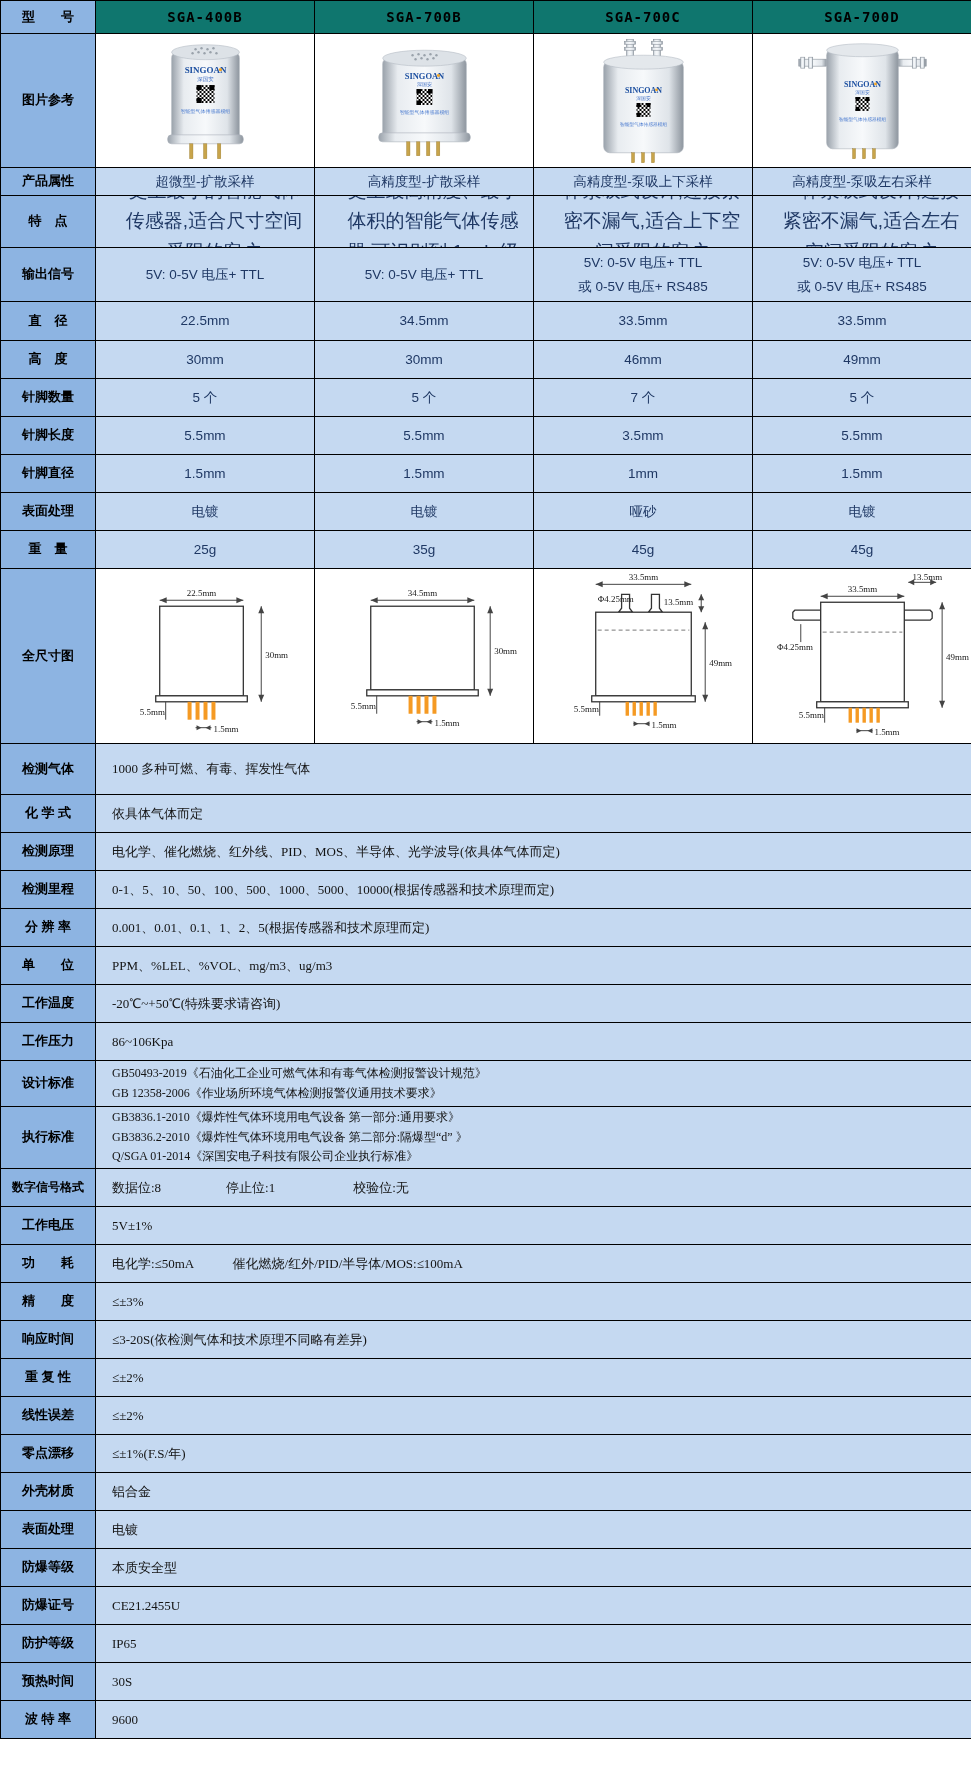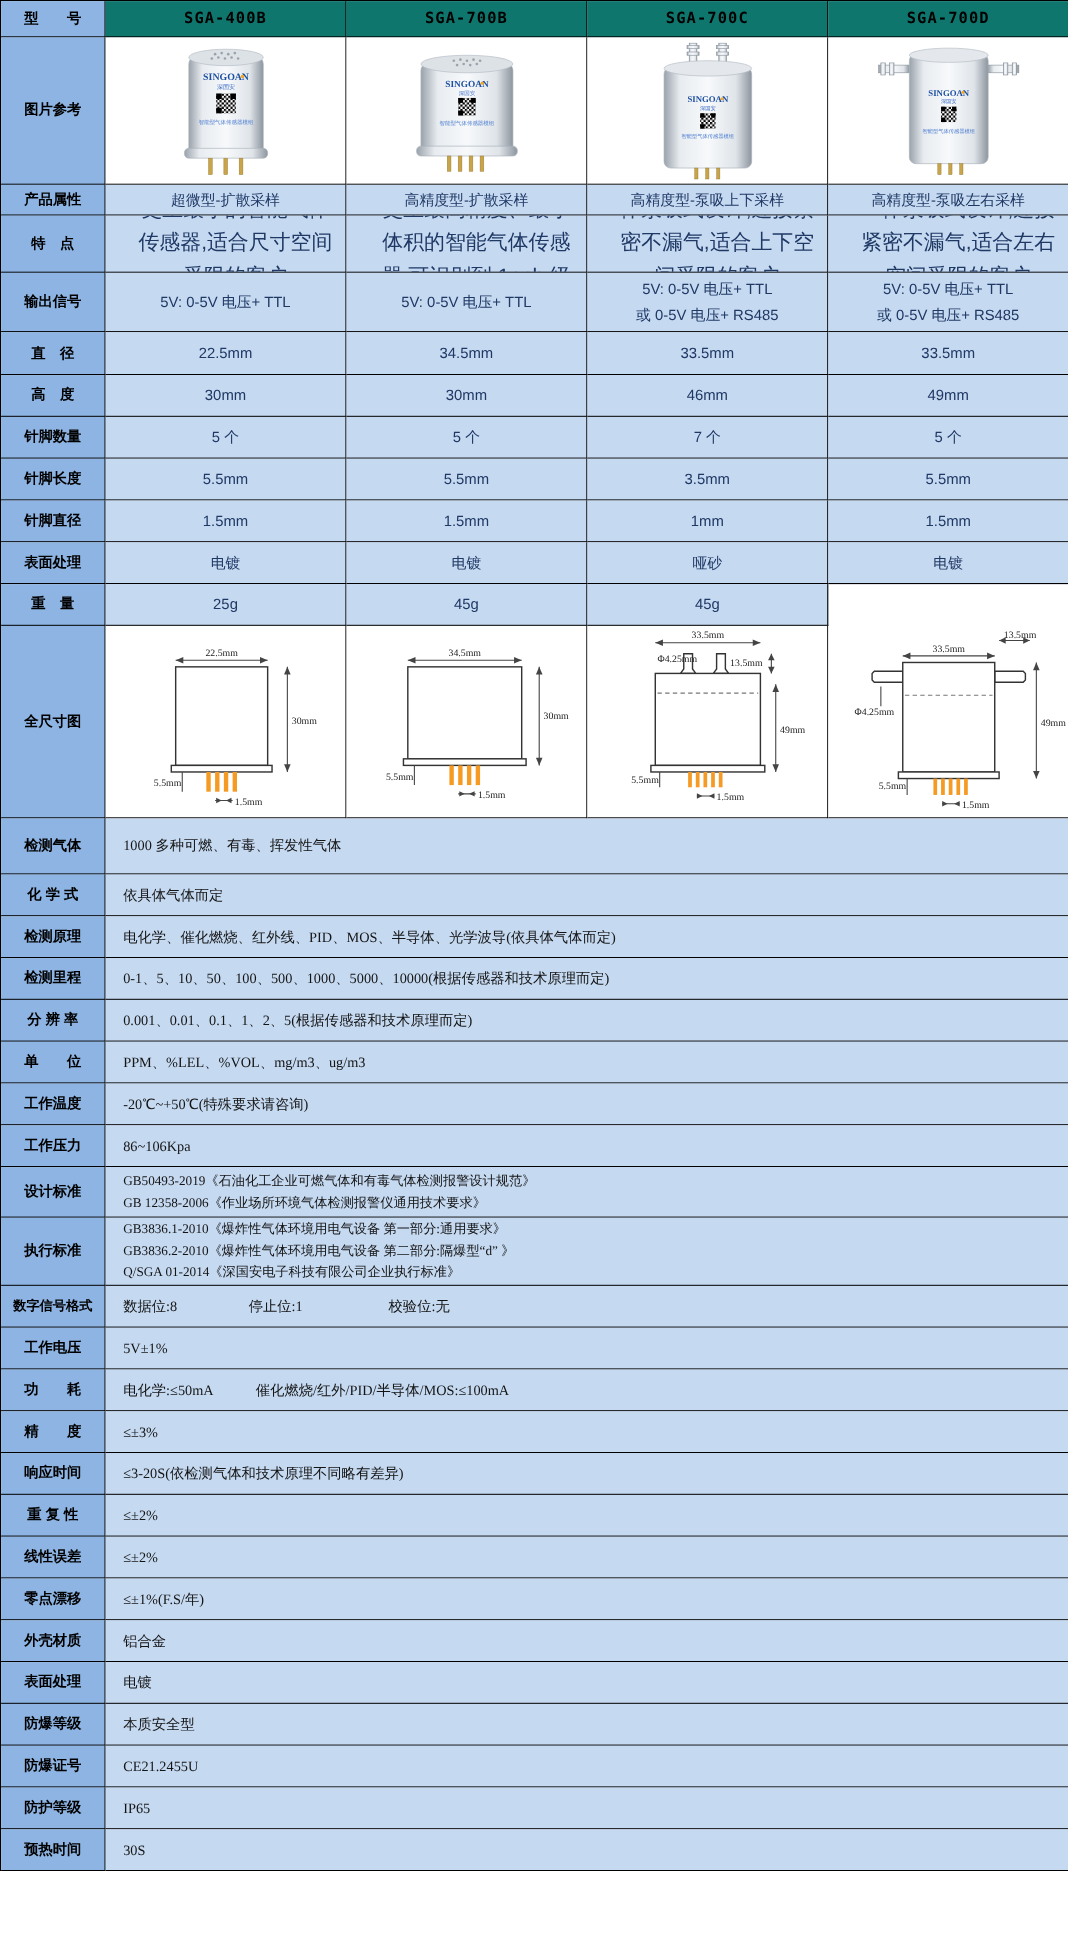--- a/index.html
+++ b/index.html
@@ -251,20 +251,21 @@
   <div class="row" style="height:38px">
     <div class="cell label">表面处理</div>
     <div class="cell val">电镀</div>
     <div class="cell val">电镀</div>
     <div class="cell val">哑砂</div>
     <div class="cell val">电镀</div>
   </div>
   <div class="row" style="height:38px">
     <div class="cell label">重　量</div>
     <div class="cell val">25g</div>
+    <div class="cell val">35g</div>
     <div class="cell val">45g</div>
     <div class="cell val">45g</div>
   </div>
 
   <div class="row" style="height:175px">
     <div class="cell label">全尺寸图</div>
     <div class="cell white">
       <svg width="219" height="173" viewBox="0 0 219 173">
         <line class="ln" x1="64" y1="30" x2="148" y2="30"></line>
         <path class="arr" d="M64 30 l7 -3 v6 z"></path>
@@ -485,14 +486,18 @@
     <div class="cell fullval">CE21.2455U</div>
   </div>
   <div class="row-full" style="height:38px">
     <div class="cell label">防护等级</div>
     <div class="cell fullval">IP65</div>
   </div>
   <div class="row-full" style="height:38px">
     <div class="cell label">预热时间</div>
     <div class="cell fullval">30S</div>
   </div>
+  <div class="row-full" style="height:38px">
+    <div class="cell label">波 特 率</div>
+    <div class="cell fullval">9600</div>
+  </div>
 
 </div>
 
 </body></html>

